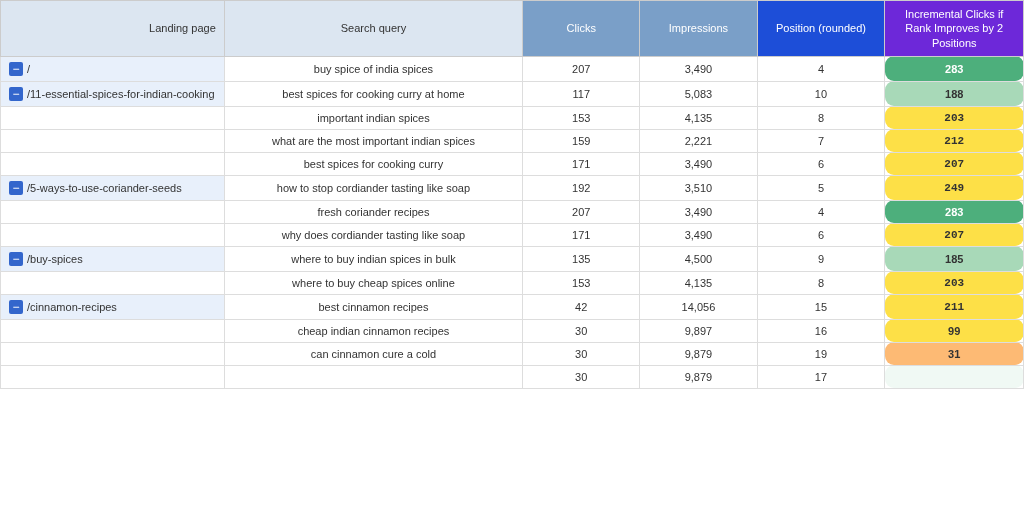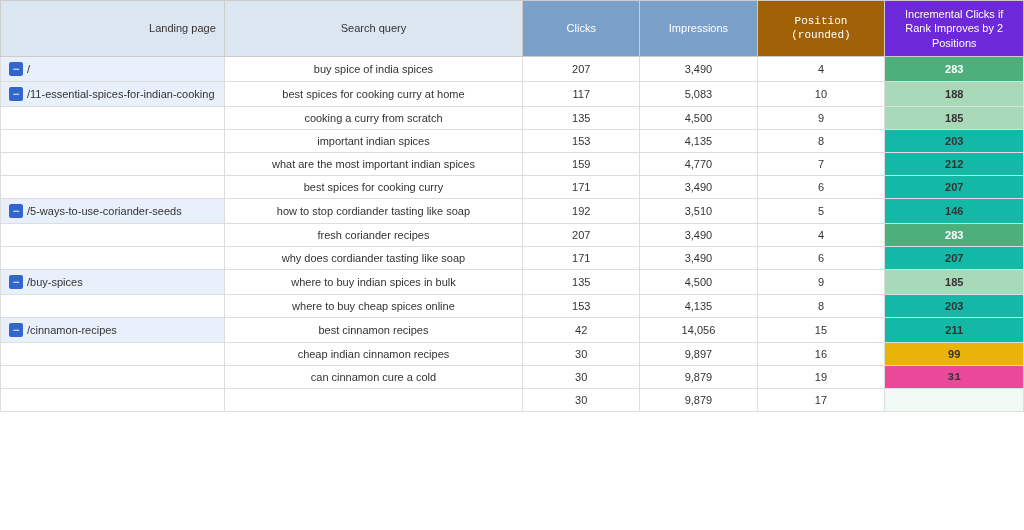--- a/index.html
+++ b/index.html
@@ -42,23 +42,22 @@
       background: #7a9fc8;
       color: #fff;
     }
 
     thead tr th.impressions-header {
       background: #7a9fc8;
       color: #fff;
     }
 
     thead tr th.position-header {
-      background: #a16207;
-      color: #fff;
-      font-family: Liberation Mono, monospace;
+      background: #1d4ed8;
+      color: #fff;
     }
 
     thead tr th.incremental-header {
       background: #6d28d9;
       color: #fff;
     }
 
     tbody tr td {
       padding: 5px 8px;
       border: 1px solid #ddd;
@@ -84,20 +83,21 @@
     }
 
     tbody tr td.number-cell {
       text-align: center;
       color: #333;
     }
 
     tbody tr td.incremental-cell {
       text-align: center;
       font-weight: bold;
+      border-radius: 9px;
     }
 
     .minus-btn {
       display: inline-flex;
       align-items: center;
       justify-content: center;
       width: 14px;
       height: 14px;
       background: #3366cc;
       color: #fff;
@@ -108,24 +108,24 @@
       cursor: pointer;
       flex-shrink: 0;
     }
 
     .landing-wrapper {
       display: flex;
       align-items: center;
     }
 
     .inc-high { background-color: #4daf7c; color: #fff; }
-    .inc-med-high { background-color: #14b8a6; color: #333; }
+    .inc-med-high { background-color: #fde047; color: #333; font-family: Liberation Mono, monospace; }
     .inc-med { background-color: #a8d9b8; color: #333; }
-    .inc-low { background-color: #eab308; color: #333; }
-    .inc-very-low { background-color: #ec4899; color: #333; font-family: Liberation Mono, monospace; }
+    .inc-low { background-color: #fde047; color: #333; }
+    .inc-very-low { background-color: #fdba74; color: #333; }
     .inc-tiny { background-color: #f0f9f4; color: #333; }
   </style>
 </head>
 <body>
 
 <div class="table-container">
   <table>
     <colgroup>
       <col class="landing">
       <col class="query">
@@ -166,39 +166,31 @@
             </div>
           </td>
           <td class="query-cell">best spices for cooking curry at home</td>
           <td class="number-cell">117</td>
           <td class="number-cell">5,083</td>
           <td class="number-cell">10</td>
           <td class="incremental-cell inc-med">188</td>
         </tr>
         <tr>
           <td class="landing-cell-empty"></td>
-          <td class="query-cell">cooking a curry from scratch</td>
-          <td class="number-cell">135</td>
-          <td class="number-cell">4,500</td>
-          <td class="number-cell">9</td>
-          <td class="incremental-cell inc-med">185</td>
-        </tr>
-        <tr>
-          <td class="landing-cell-empty"></td>
           <td class="query-cell">important indian spices</td>
           <td class="number-cell">153</td>
           <td class="number-cell">4,135</td>
           <td class="number-cell">8</td>
           <td class="incremental-cell inc-med-high">203</td>
         </tr>
         <tr>
           <td class="landing-cell-empty"></td>
           <td class="query-cell">what are the most important indian spices</td>
           <td class="number-cell">159</td>
-          <td class="number-cell">4,770</td>
+          <td class="number-cell">2,221</td>
           <td class="number-cell">7</td>
           <td class="incremental-cell inc-med-high">212</td>
         </tr>
         <tr>
           <td class="landing-cell-empty"></td>
           <td class="query-cell">best spices for cooking curry</td>
           <td class="number-cell">171</td>
           <td class="number-cell">3,490</td>
           <td class="number-cell">6</td>
           <td class="incremental-cell inc-med-high">207</td>
@@ -207,21 +199,21 @@
           <td class="landing-cell">
             <div class="landing-wrapper">
               <span class="minus-btn">−</span>
               <span>/5-ways-to-use-coriander-seeds</span>
             </div>
           </td>
           <td class="query-cell">how to stop cordiander tasting like soap</td>
           <td class="number-cell">192</td>
           <td class="number-cell">3,510</td>
           <td class="number-cell">5</td>
-          <td class="incremental-cell inc-med-high">146</td>
+          <td class="incremental-cell inc-med-high">249</td>
         </tr>
         <tr>
           <td class="landing-cell-empty"></td>
           <td class="query-cell">fresh coriander recipes</td>
           <td class="number-cell">207</td>
           <td class="number-cell">3,490</td>
           <td class="number-cell">4</td>
           <td class="incremental-cell inc-high">283</td>
         </tr>
         <tr>

